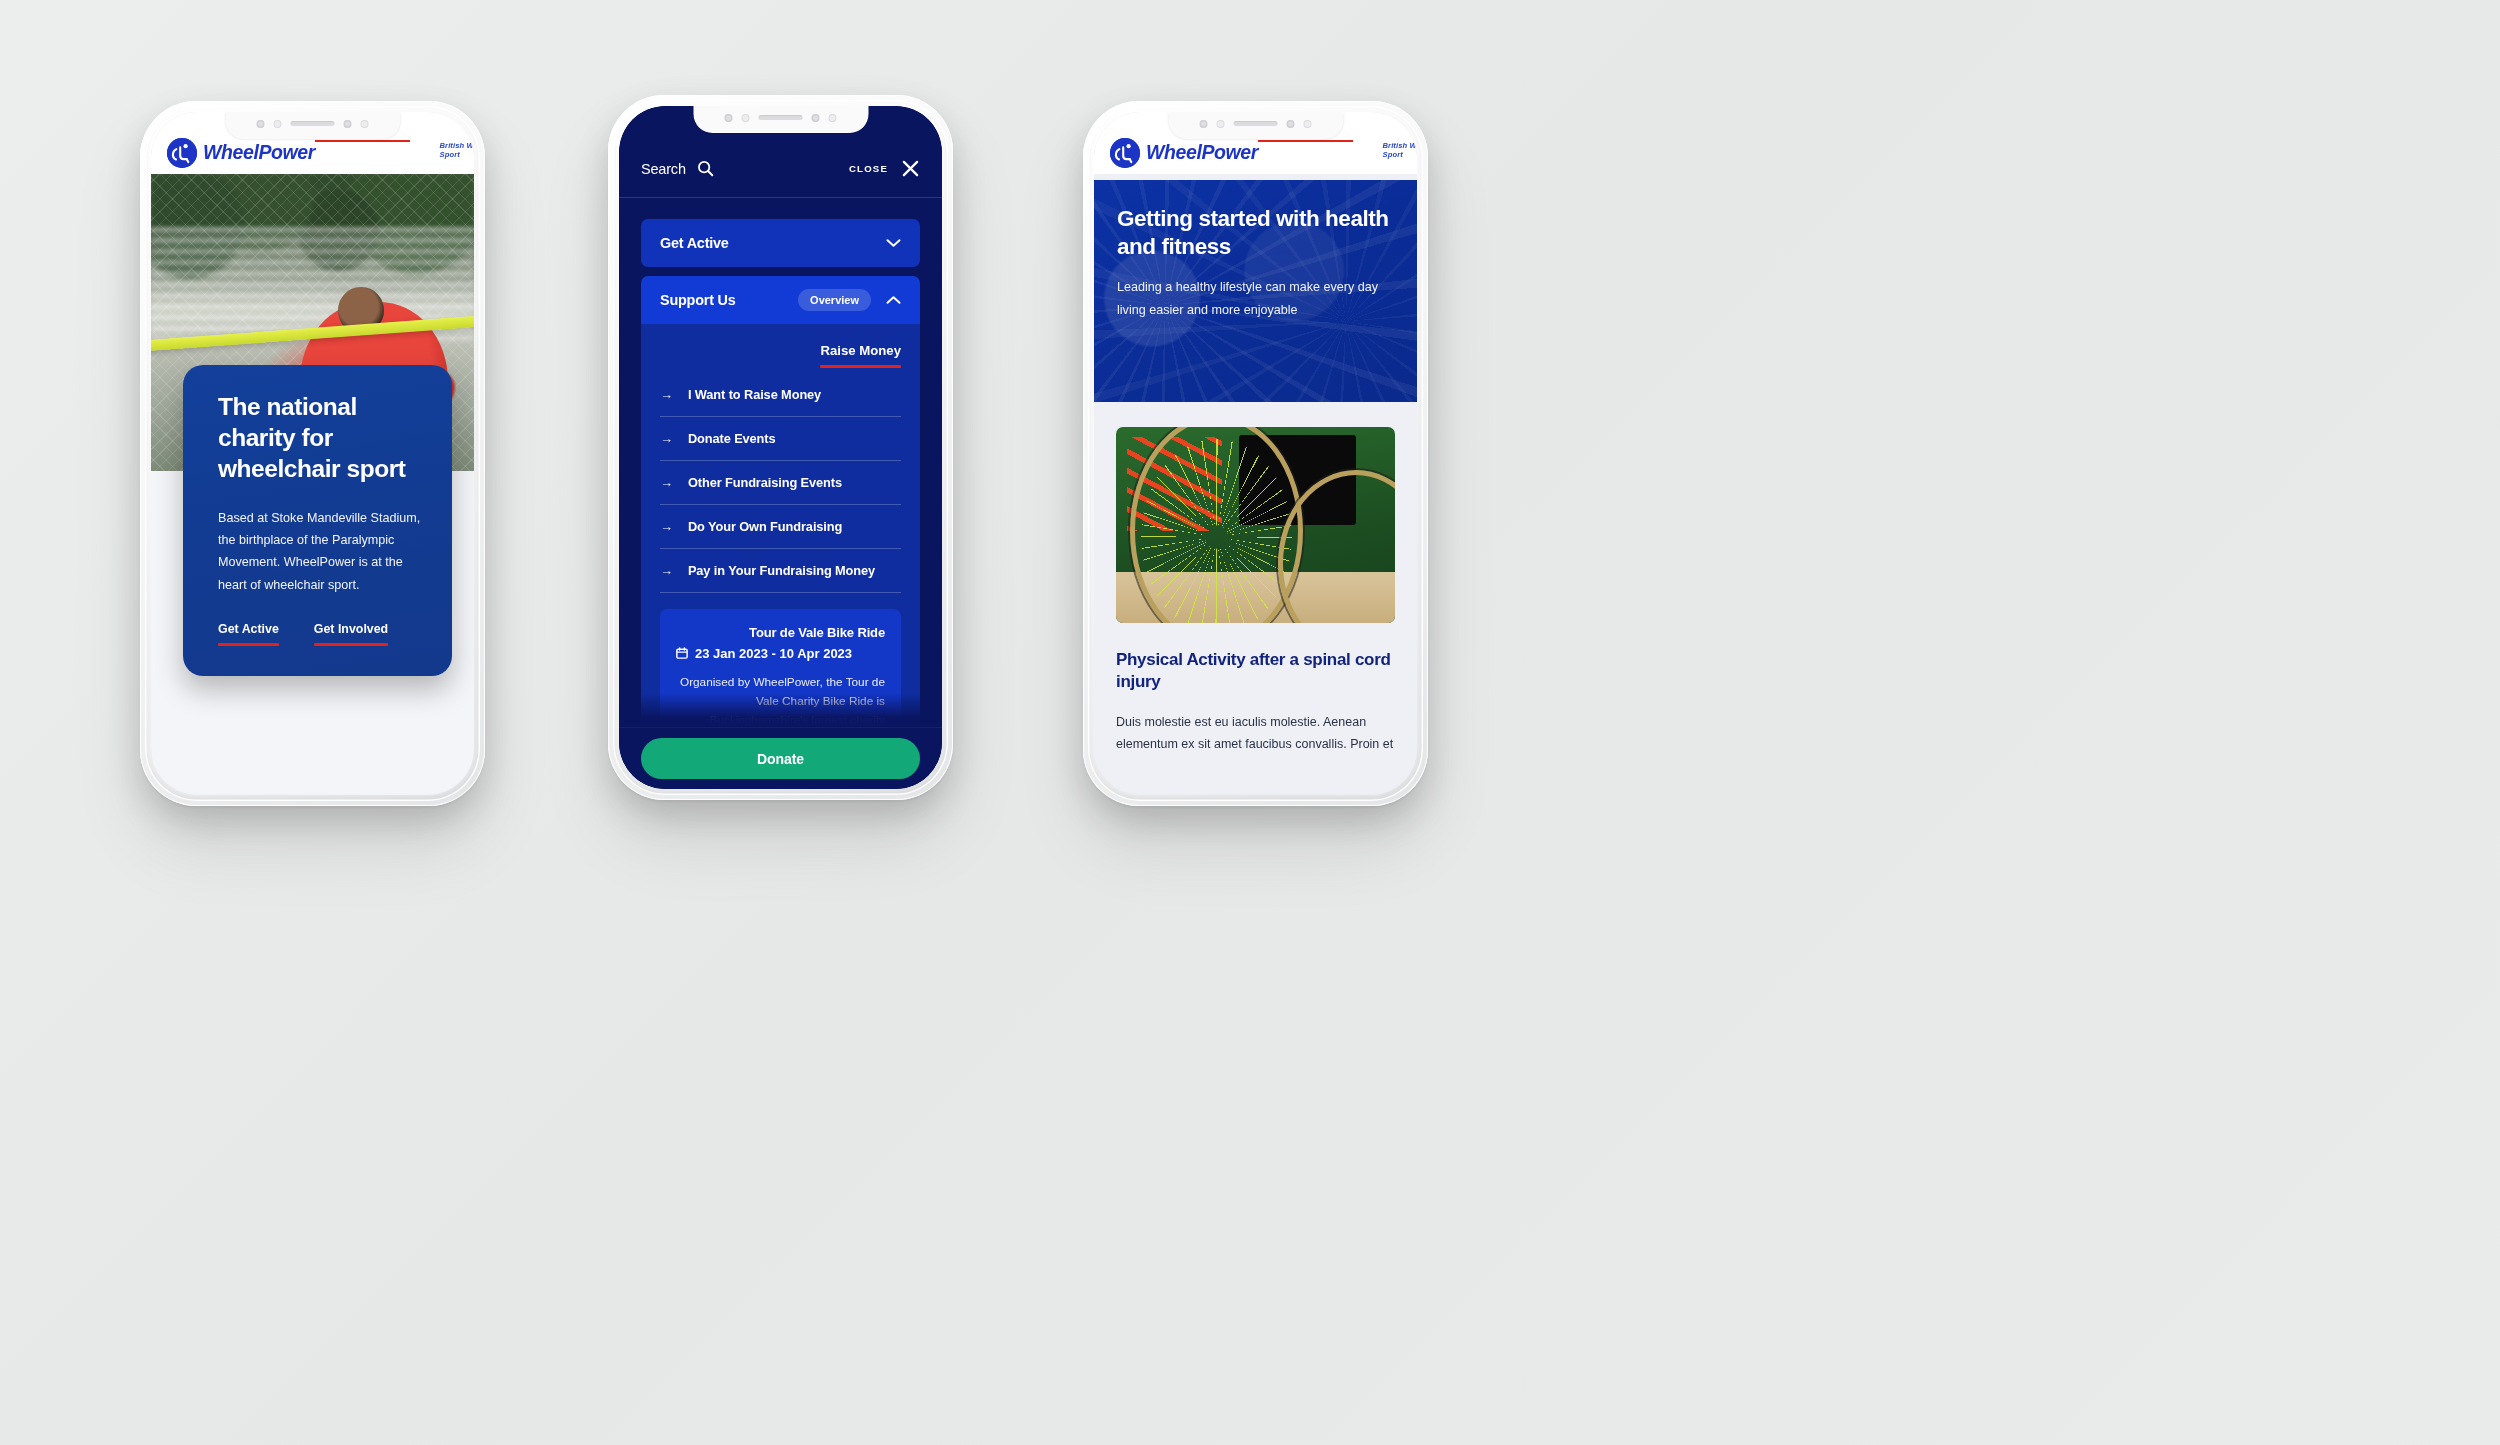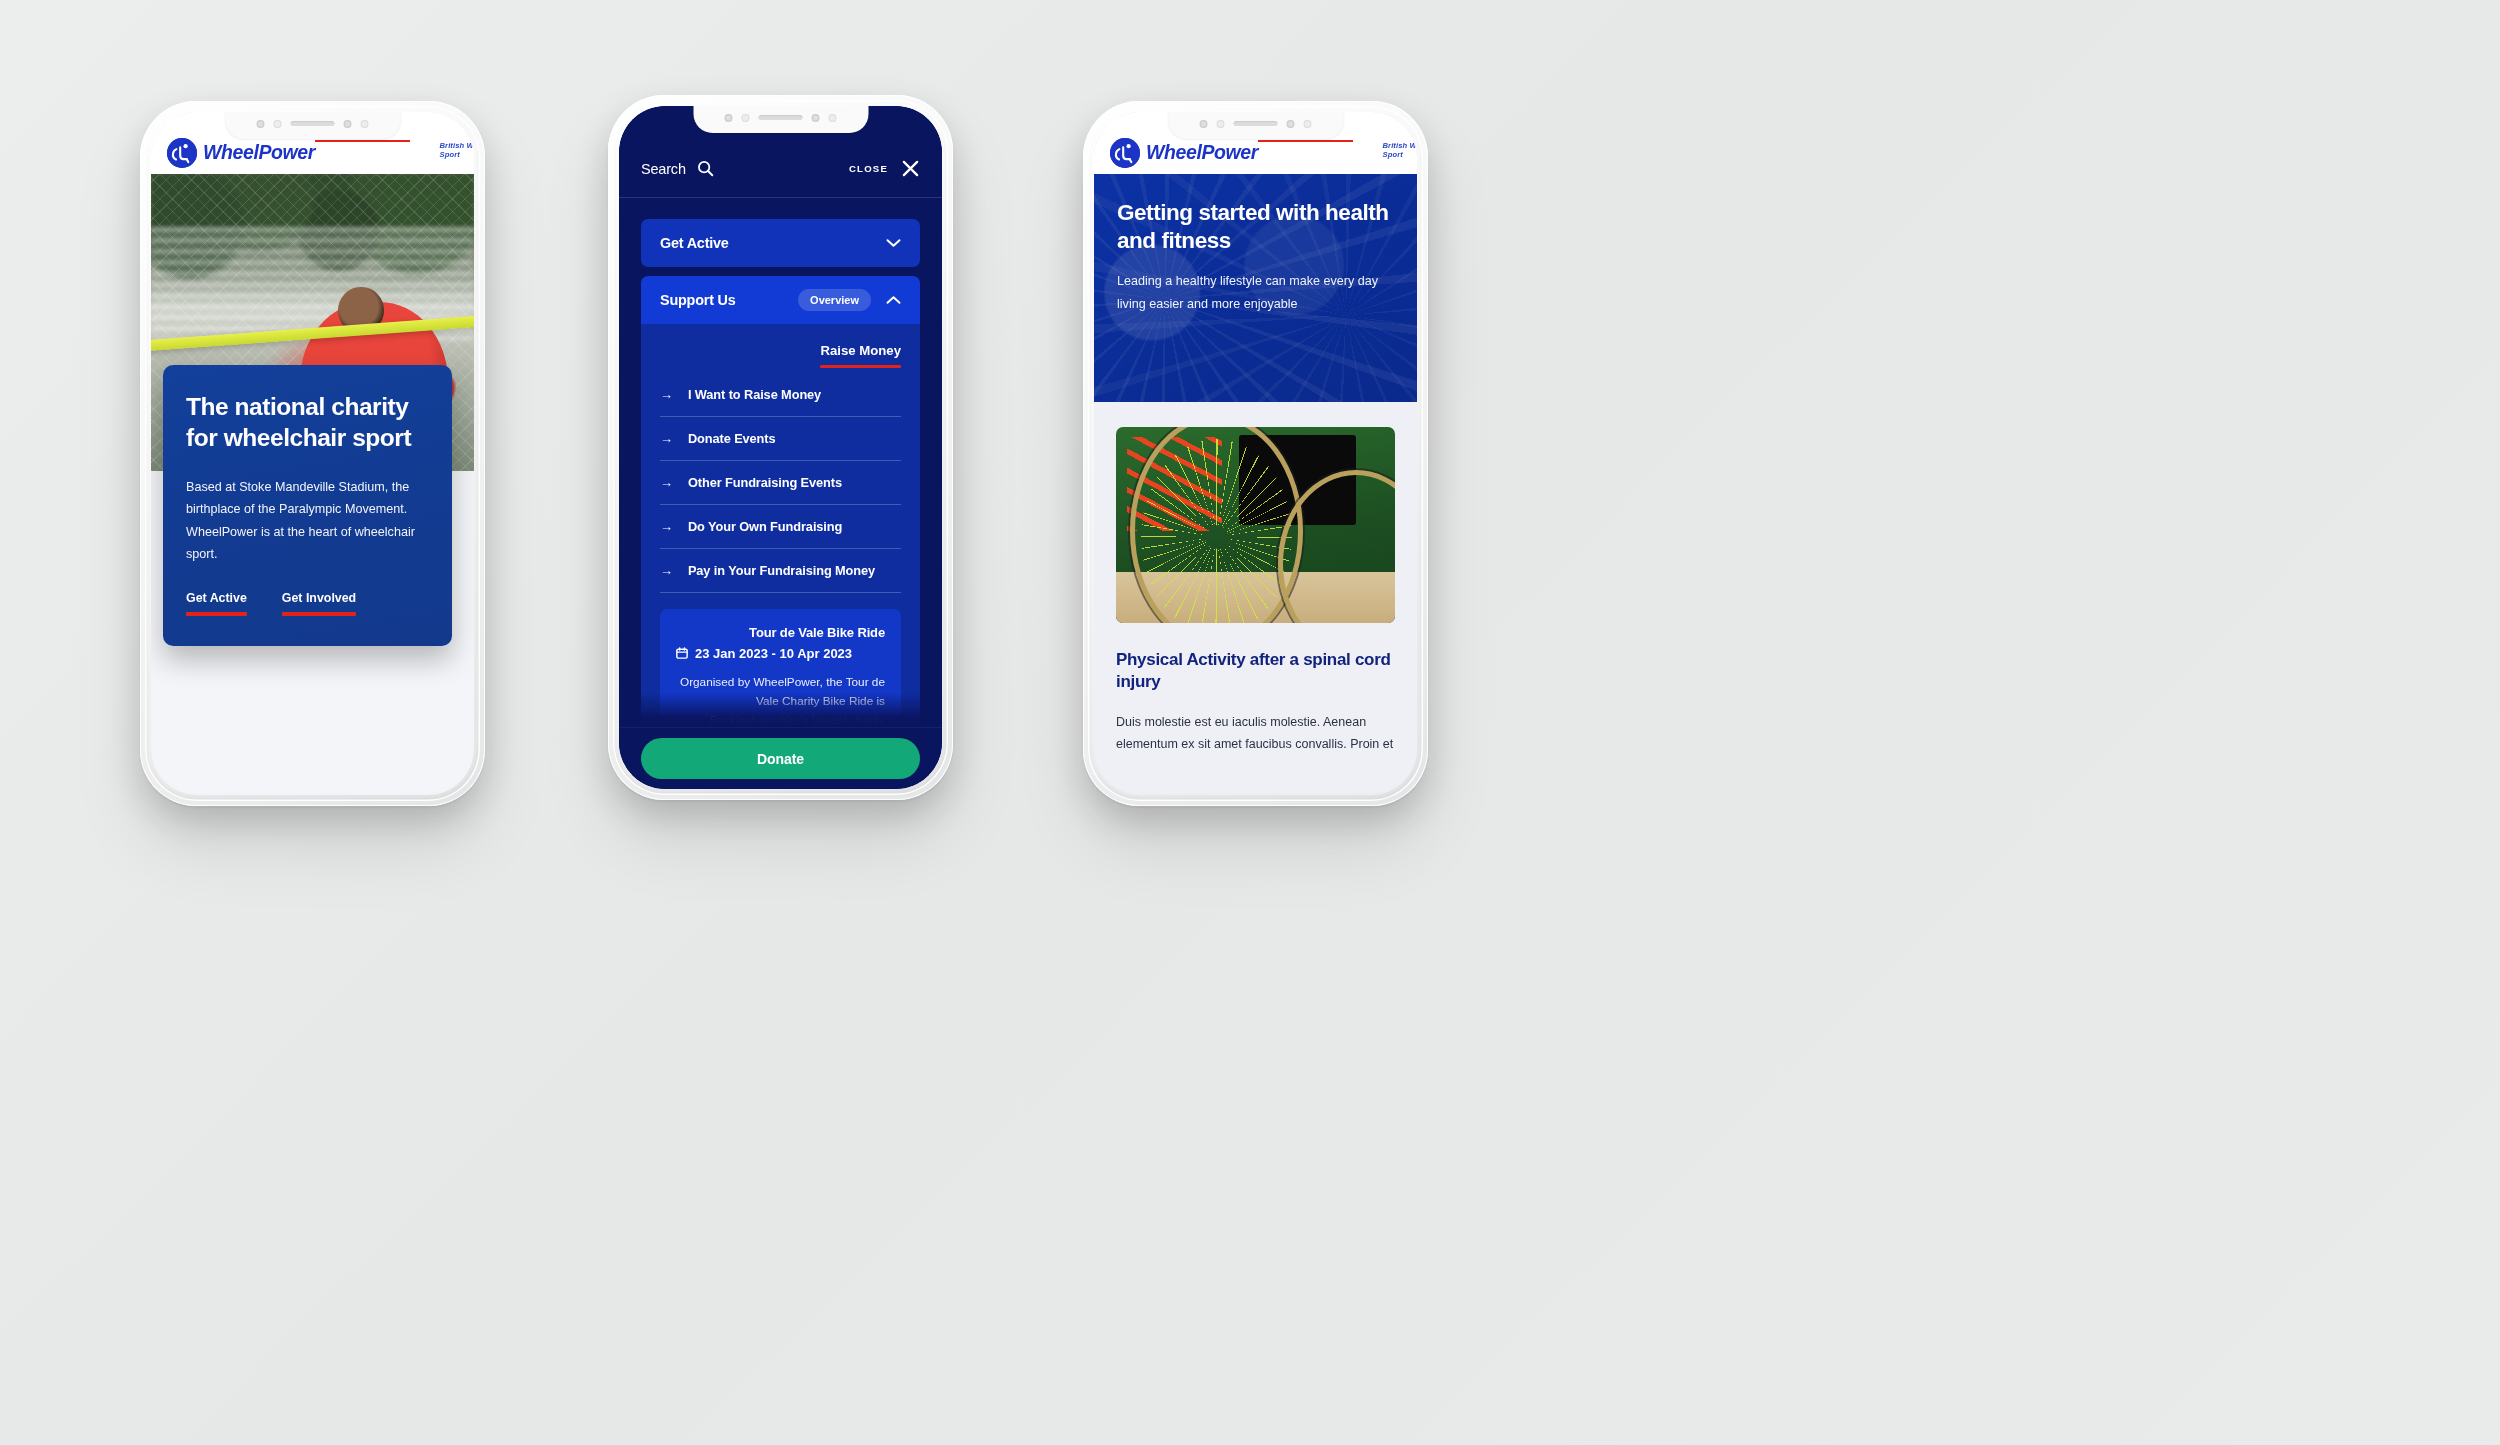--- a/index.html
+++ b/index.html
@@ -138,24 +138,24 @@
     position:absolute; right:4%; bottom:16%; width:26%; height:19%;
     border-radius:50%;
     background: radial-gradient(ellipse at 50% 50%, rgba(255,255,255,.85) 0 40%, rgba(230,60,52,.92) 48%, rgba(190,40,34,.9) 60%, rgba(0,0,0,0) 66%);
     transform: rotate(-22deg);
   }
   .p1-hero .ball{
     position:absolute; right:26%; bottom:24%; width:20px;height:20px;border-radius:50%;
     background:radial-gradient(circle at 35% 32%, #e9f35f, #c2d022);
   }
   .p1-card{
-    position:absolute; left:12px; right:22px; top:253px;
+    position:absolute; left:32px; right:22px; top:253px;
     background: linear-gradient(170deg,#13409b 0%,#123b91 55%,#12398c 100%);
-    border-radius:10px;
-    padding:27px 23px 30px 23px;
+    border-radius:20px;
+    padding:27px 23px 30px 35px;
     color:#fff; z-index:10;
     box-shadow:0 14px 28px rgba(0,0,0,.25);
   }
   .p1-card h1{ font-size:24.5px; line-height:1.26; font-weight:700; letter-spacing:-.45px; }
   .p1-card p{ font-size:12.6px; line-height:1.78; margin-top:22px; font-weight:400; color:#f2f4fa;}
   .p1-links{ display:flex; gap:35px; margin-top:26px; }
   .p1-link{ display:inline-flex; flex-direction:column; }
   .p1-link span{ font-size:12.4px; font-weight:700; color:#fff; }
   .p1-link i{ display:block; height:3.2px; background:#e2231a; margin-top:7px; border-radius:1px;}
 
@@ -218,21 +218,21 @@
   .donate{
     width:100%; height:41px; border-radius:21px; border:none;
     background:#13a878; color:#fff; font-size:14px; font-weight:700;
     font-family:"Liberation Sans",sans-serif; cursor:pointer;
     letter-spacing:-.1px;
   }
 
   
   .p3-body{ position:absolute; inset:0; background:#eef0f6; }
   .p3-hero{
-    position:absolute; top:62px;left:0;right:0;height:228px;
+    position:absolute; top:68px;left:0;right:0;height:228px;
     background:#0c2f9c; overflow:hidden; padding:25px 23px 0 23px;
   }
   .p3-hero .img{
     position:absolute; inset:0;
     background:
       radial-gradient(circle at 18% 52%, rgba(255,255,255,.22) 0 16%, transparent 17%),
       radial-gradient(circle at 62% 40%, rgba(255,255,255,.14) 0 20%, transparent 21%),
       repeating-conic-gradient(from 0deg at 22% 55%, rgba(255,255,255,.13) 0 2deg, transparent 2deg 12deg),
       repeating-conic-gradient(from 0deg at 78% 62%, rgba(255,255,255,.10) 0 2deg, transparent 2deg 14deg),
       linear-gradient(150deg,#0f3bbb 0%,#0c2f9c 48%,#0a2784 100%);

